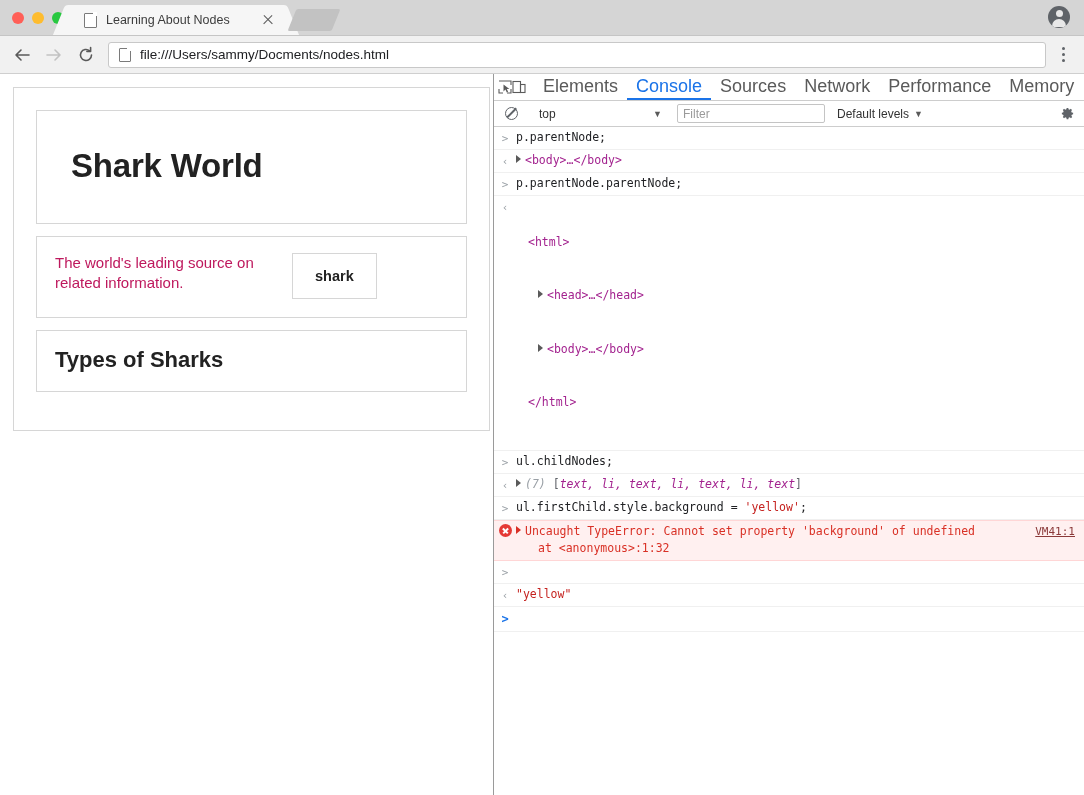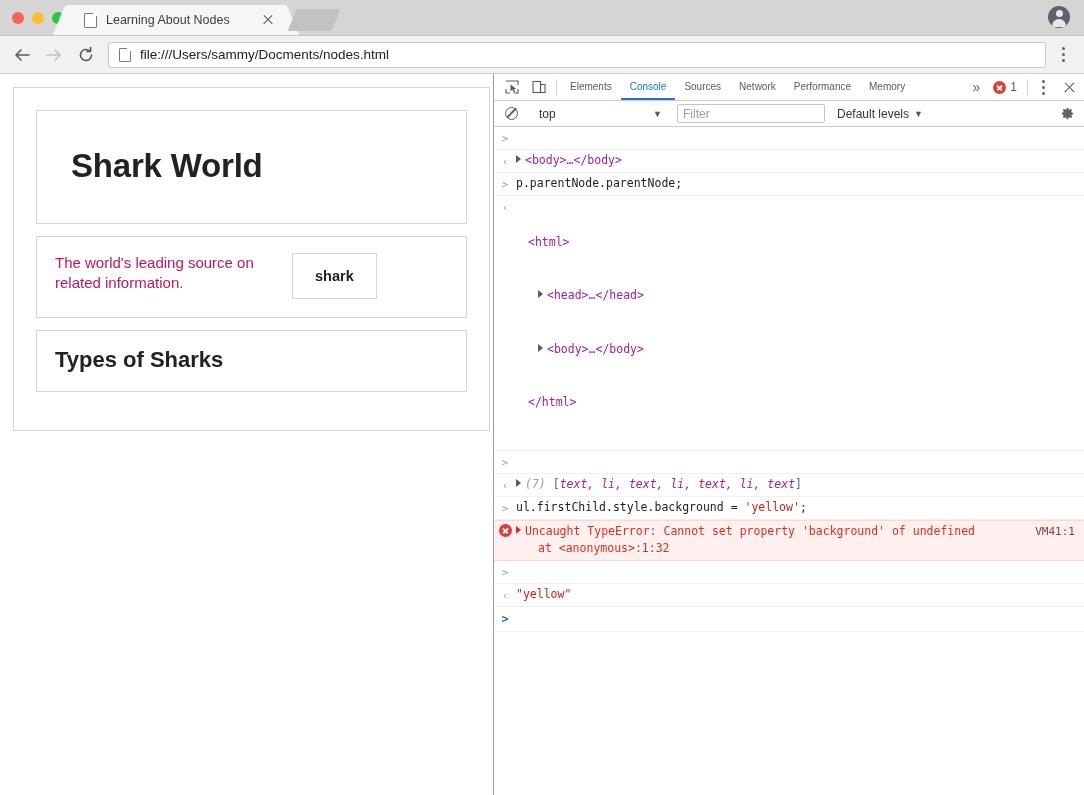--- a/index.html
+++ b/index.html
@@ -165,21 +165,21 @@
     height: 27px; flex: 0 0 27px;
     display: flex; align-items: stretch;
     border-bottom: 1px solid #cdcdcd;
     background: #ffffff;
     padding-left: 4px;
   }
   .dt-iconbtn { width: 27px; display: flex; align-items: center; justify-content: center; cursor: pointer; }
   .dt-sep { width: 1px; background: #d8d8d8; margin: 5px 4px; }
   .dt-tab {
     display: flex; align-items: center; padding: 0 9px;
-    font-size: 10px; color: #5a5a5a; cursor: pointer;
+    font-size: 18px; color: #5a5a5a; cursor: pointer;
     border-bottom: 2px solid transparent;
   }
   .dt-tab.active { color: #1a73e8; border-bottom-color: #1a73e8; }
   .dt-spacer { flex: 1 1 auto; }
   .dt-chev { font-size: 14px; color: #5a5a5a; padding: 0 7px; display: flex; align-items: center; cursor: pointer; }
   .errbadge { display: flex; align-items: center; gap: 4px; padding: 0 6px; cursor: pointer; }
   .errdot {
     width: 13px; height: 13px; border-radius: 50%;
     background: #e53935; position: relative;
   }
@@ -260,21 +260,21 @@
   .tri.red { border-left-color: #d93025; }
   .tag { color: #a3238f; }
   .ellip { color: #a3238f; }
   .code { color: #202124; }
   .str { color: #c5221f; }
   .arrtype { color: #9aa0a6; font-style: italic; }
   .arrbr { color: #5f6368; }
   .arritem { color: #a3238f; font-style: italic; }
   .errtext { color: #d93025; }
   .errlink {
-    color: #8b3a3a; font-size: 11px;
+    color: #8b3a3a; text-decoration: underline; font-size: 11px;
     flex: 0 0 auto; padding-right: 9px; cursor: pointer;
     font-family: "DejaVu Sans Mono", monospace;
   }
   .indent1 { padding-left: 12px; }
   .indent2 { padding-left: 22px; }
   .prompt-blue { color: #1a73e8; font-size: 12px; font-weight: bold; }
 </style>
 </head>
 <body>
 
@@ -411,20 +411,21 @@
           </svg>
         </div>
       </div>
 
       <div class="console">
 
         <div class="row">
           <span class="gutter">
               <span class="prompt-in">&gt;</span>
             </span>
+          <span class="rowbody code">p.parentNode;</span>
         </div>
 
         <div class="row">
           <span class="gutter">
               <span class="prompt-out">‹</span>
             </span>
           <span class="rowbody"><span class="tri"></span><span class="tag">&lt;body&gt;</span><span class="ellip">…</span><span class="tag">&lt;/body&gt;</span></span>
         </div>
 
         <div class="row">
@@ -443,20 +444,21 @@
             <div class="indent2"><span class="tri"></span><span class="tag">&lt;head&gt;…&lt;/head&gt;</span></div>
             <div class="indent2"><span class="tri"></span><span class="tag">&lt;body&gt;…&lt;/body&gt;</span></div>
             <div class="indent1"><span class="tag">&lt;/html&gt;</span></div>
           </span>
         </div>
 
         <div class="row">
           <span class="gutter">
               <span class="prompt-in">&gt;</span>
             </span>
+          <span class="rowbody code">ul.childNodes;</span>
         </div>
 
         <div class="row">
           <span class="gutter">
               <span class="prompt-out">‹</span>
             </span>
           <span class="rowbody"><span class="tri"></span><span class="arrtype">(7)</span> <span class="arrbr">[</span><span class="arritem">text, li, text, li, text, li, text</span><span class="arrbr">]</span></span>
         </div>
 
         <div class="row">

